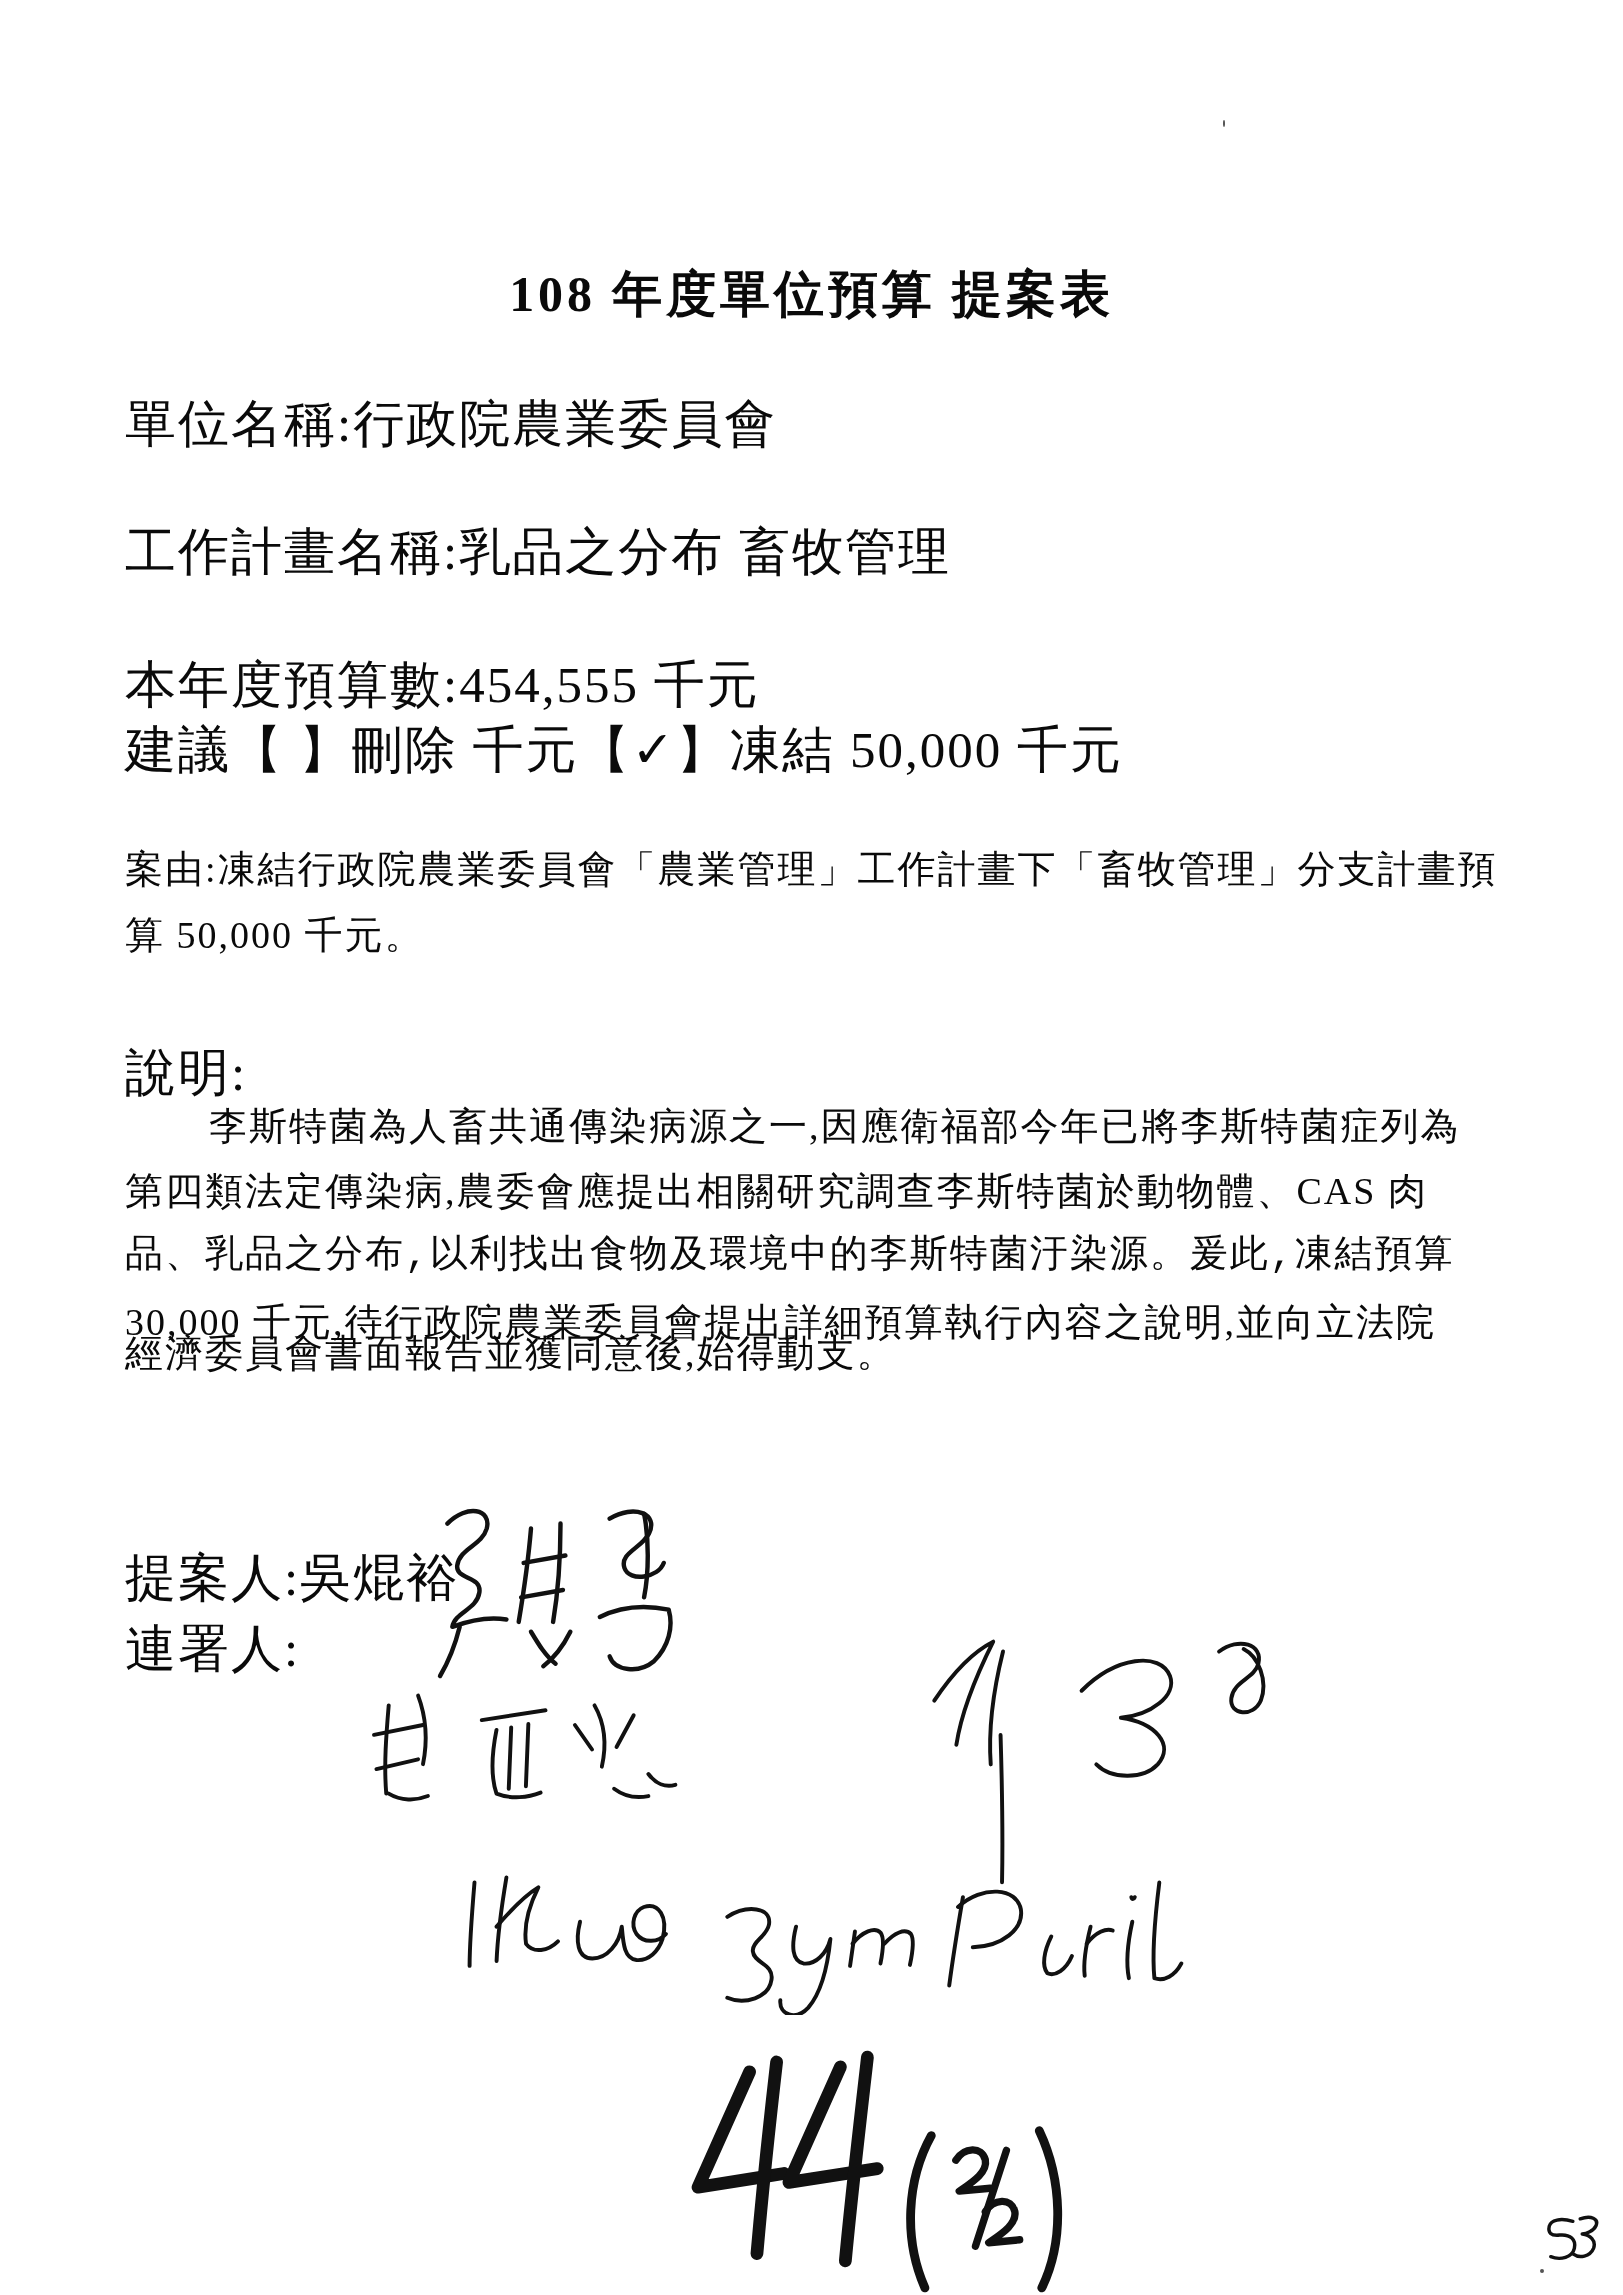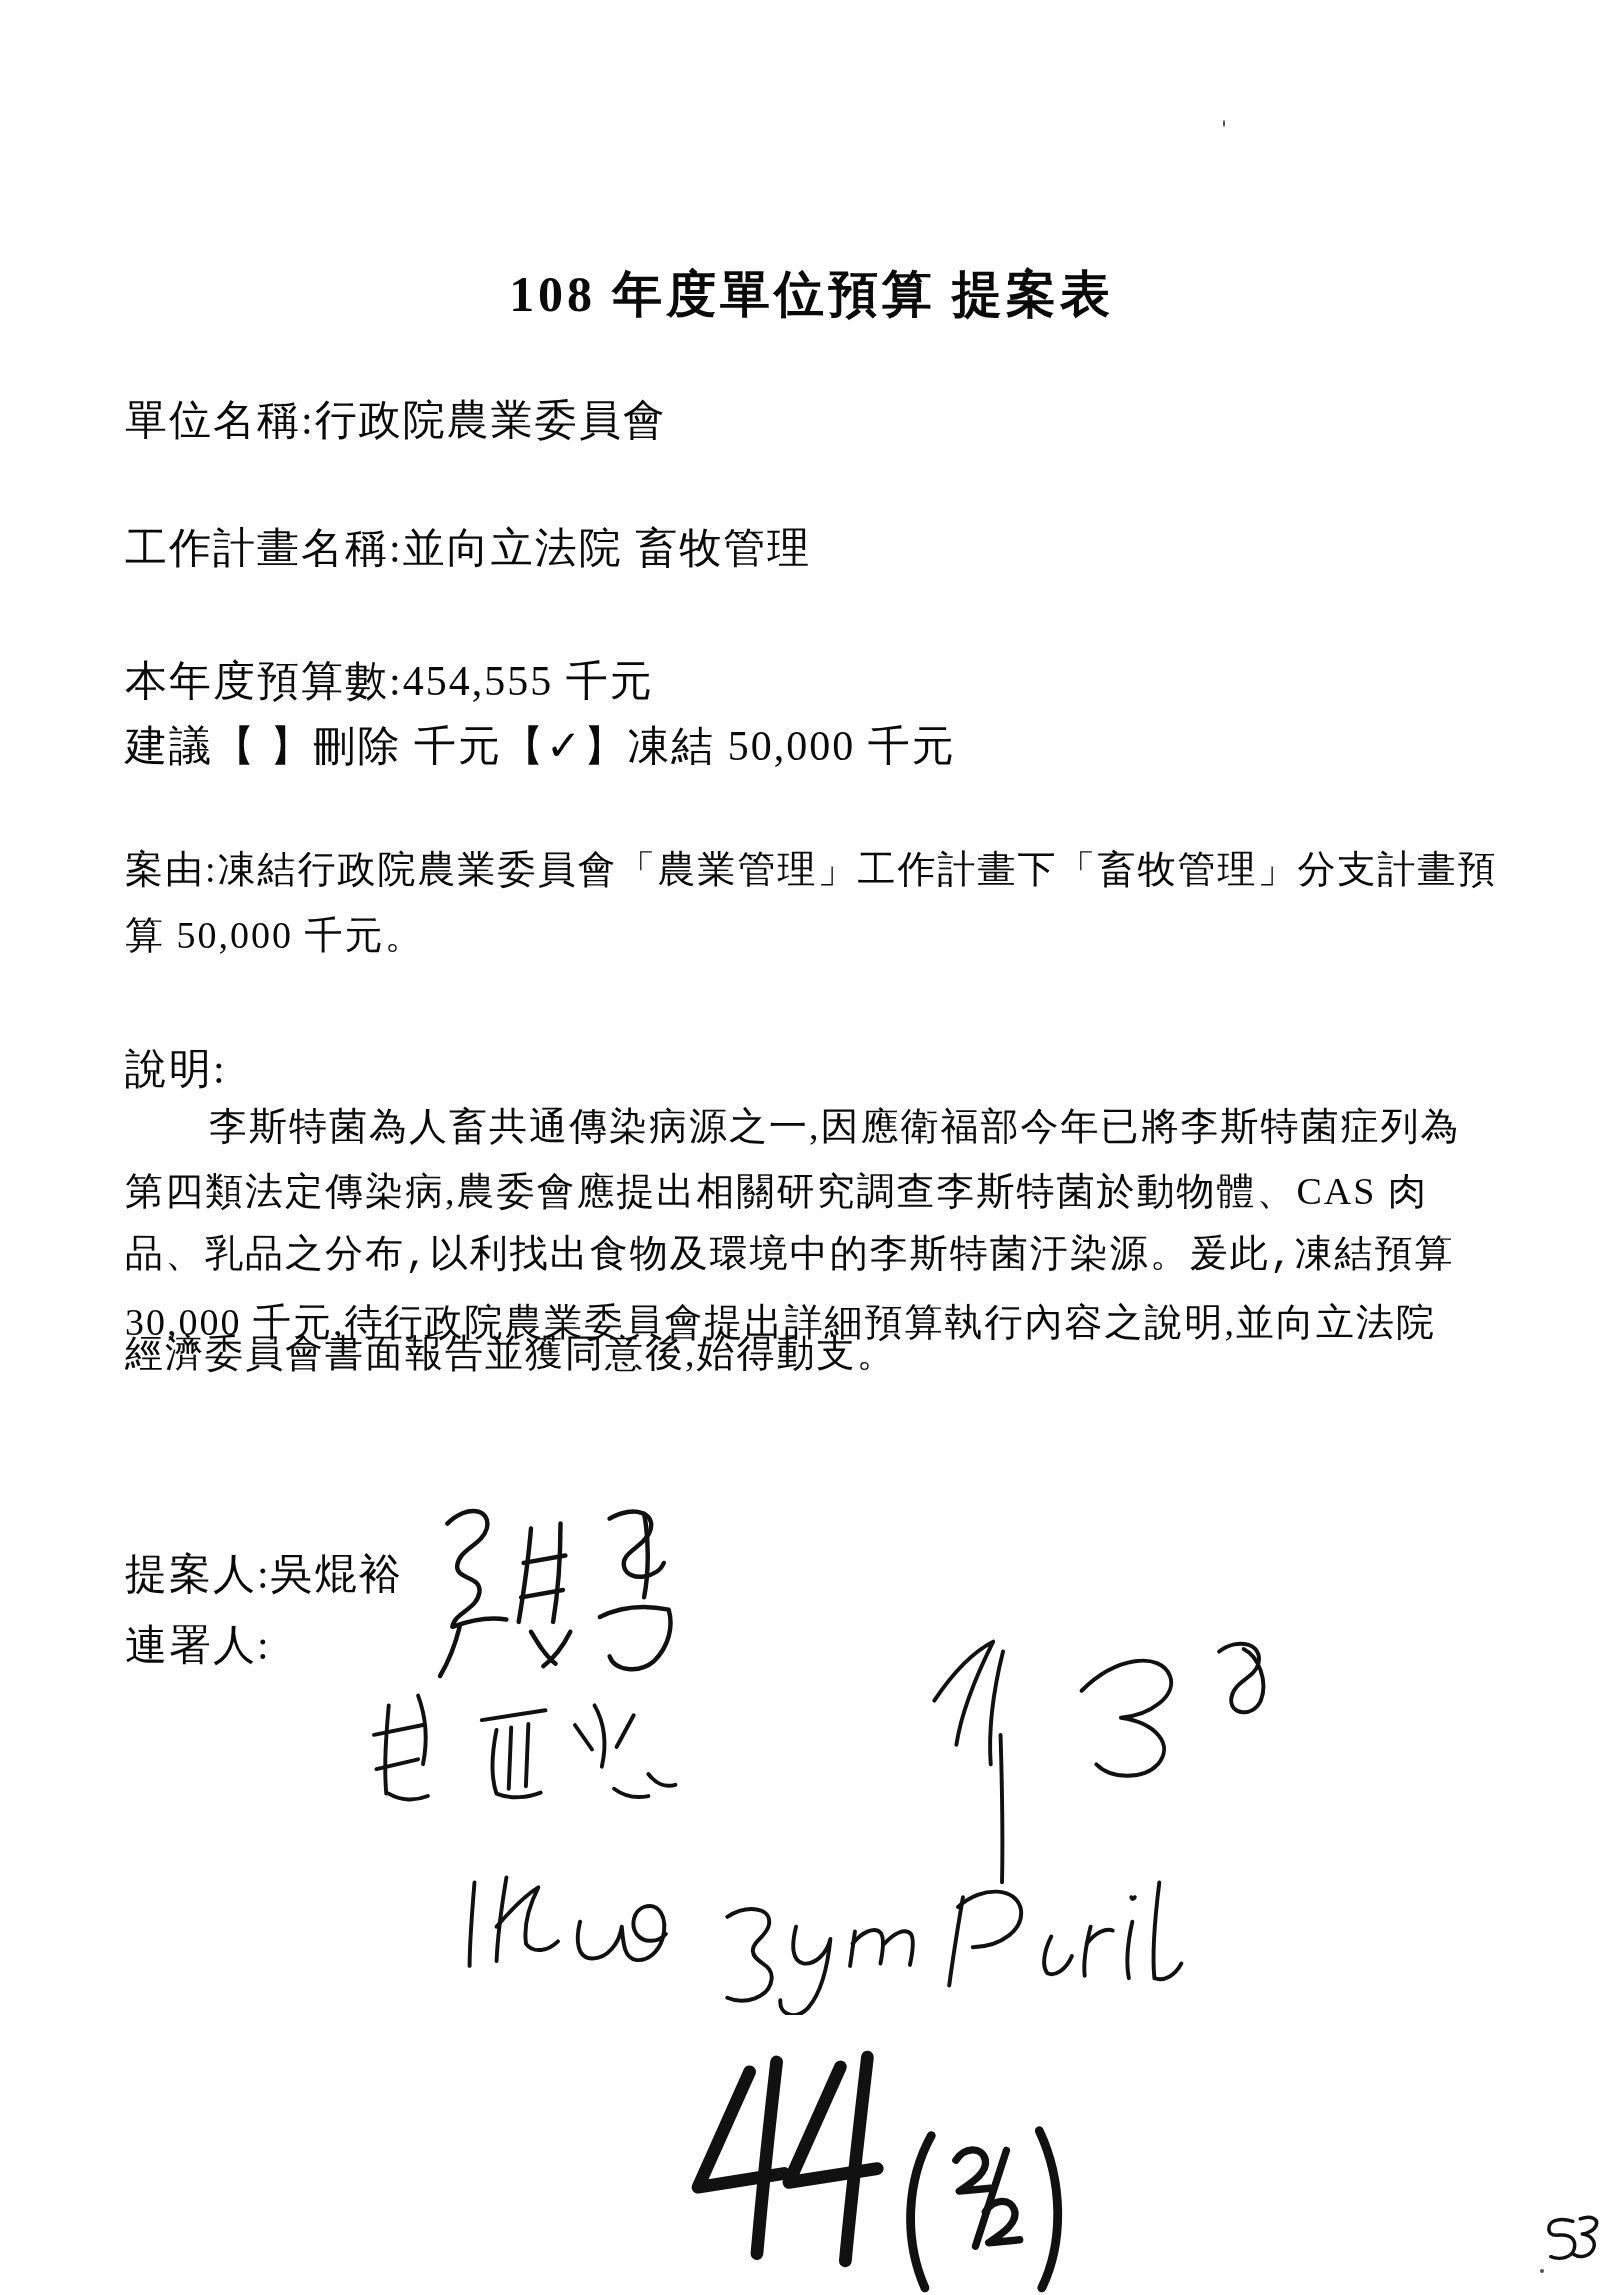--- a/index.html
+++ b/index.html
@@ -10,40 +10,40 @@
     font-family:"Liberation Serif","DejaVu Serif",serif;
     color:#0a0a0a;
     overflow:hidden;
   }
   .abs{position:absolute;white-space:nowrap;line-height:1;}
   .title{
     left:0;top:269px;width:1623px;
     text-align:center;
     font-size:50px;font-weight:bold;letter-spacing:3.9px;
   }
-  .fieldline{font-size:42px;letter-spacing:2px;}
+  .fieldline{font-size:51px;letter-spacing:2px;}
   .paraline{font-size:38px;letter-spacing:2px;}
   .lm{left:125px;}
   .checkline{left:125px;top:462px;display:flex;}
   .checkline .seg2{margin-left:69px;}
   .checkline .seg3{margin-left:88px;}
   .sig path{fill:none;stroke:#111;stroke-linecap:round;stroke-linejoin:round;}
   .speck{position:absolute;background:#555;border-radius:50%;}
 </style>
 </head>
 <body>
 
 <div id="page">
 
   <div class="abs title">108 年度單位預算 提案表</div>
 
   <div class="abs fieldline lm" style="top:399px;">單位名稱:行政院農業委員會</div>
 
 
-  <div class="abs fieldline lm" style="top:527px;">工作計畫名稱:並向立法院 畜牧管理</div>
+  <div class="abs fieldline lm" style="top:527px;">工作計畫名稱:乳品之分布 畜牧管理</div>
 
   <div class="abs fieldline lm" style="top:660px;">本年度預算數:454,555 千元</div>
 
   <div class="abs fieldline lm" style="top:725px;">建議【 】刪除 千元【✓】凍結 50,000 千元</div>
 
   <div class="abs paraline lm" style="top:850px;">案由:凍結行政院農業委員會「農業管理」工作計畫下「畜牧管理」分支計畫預</div>
   <div class="abs paraline lm" style="top:916px;">算 50,000 千元。</div>
 
   <div class="abs fieldline lm" style="top:1048px;">說明:</div>
 

